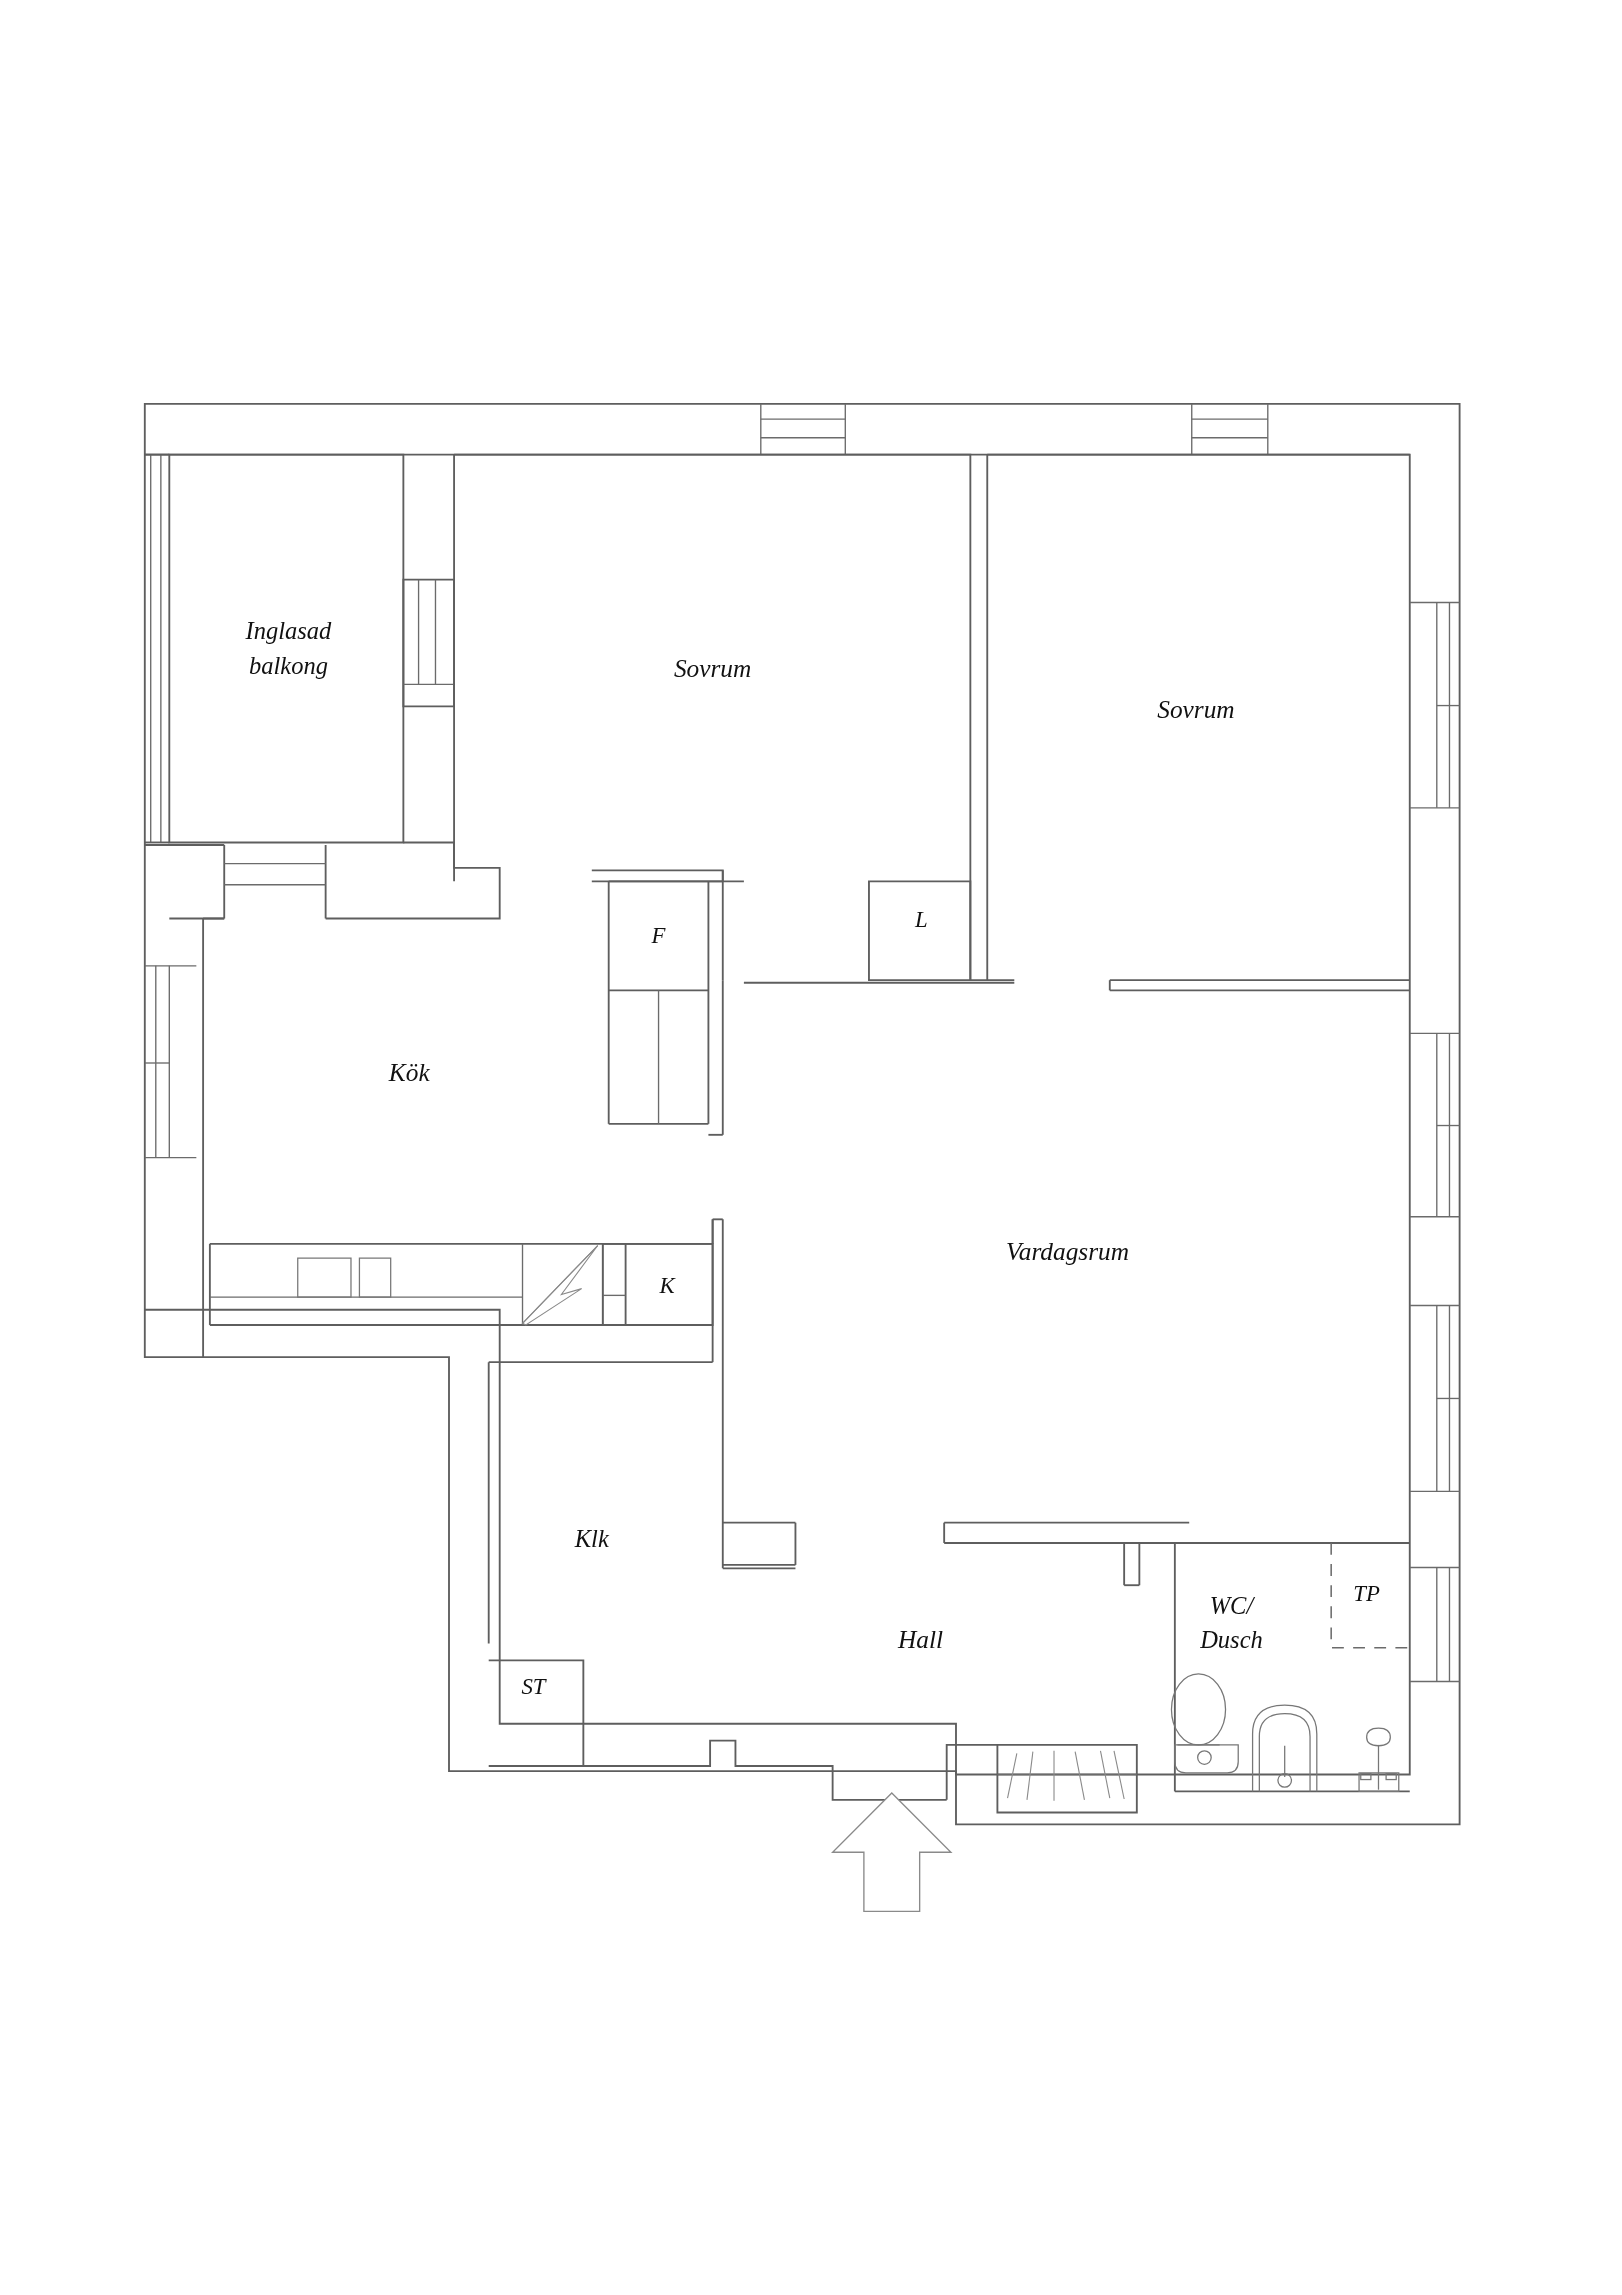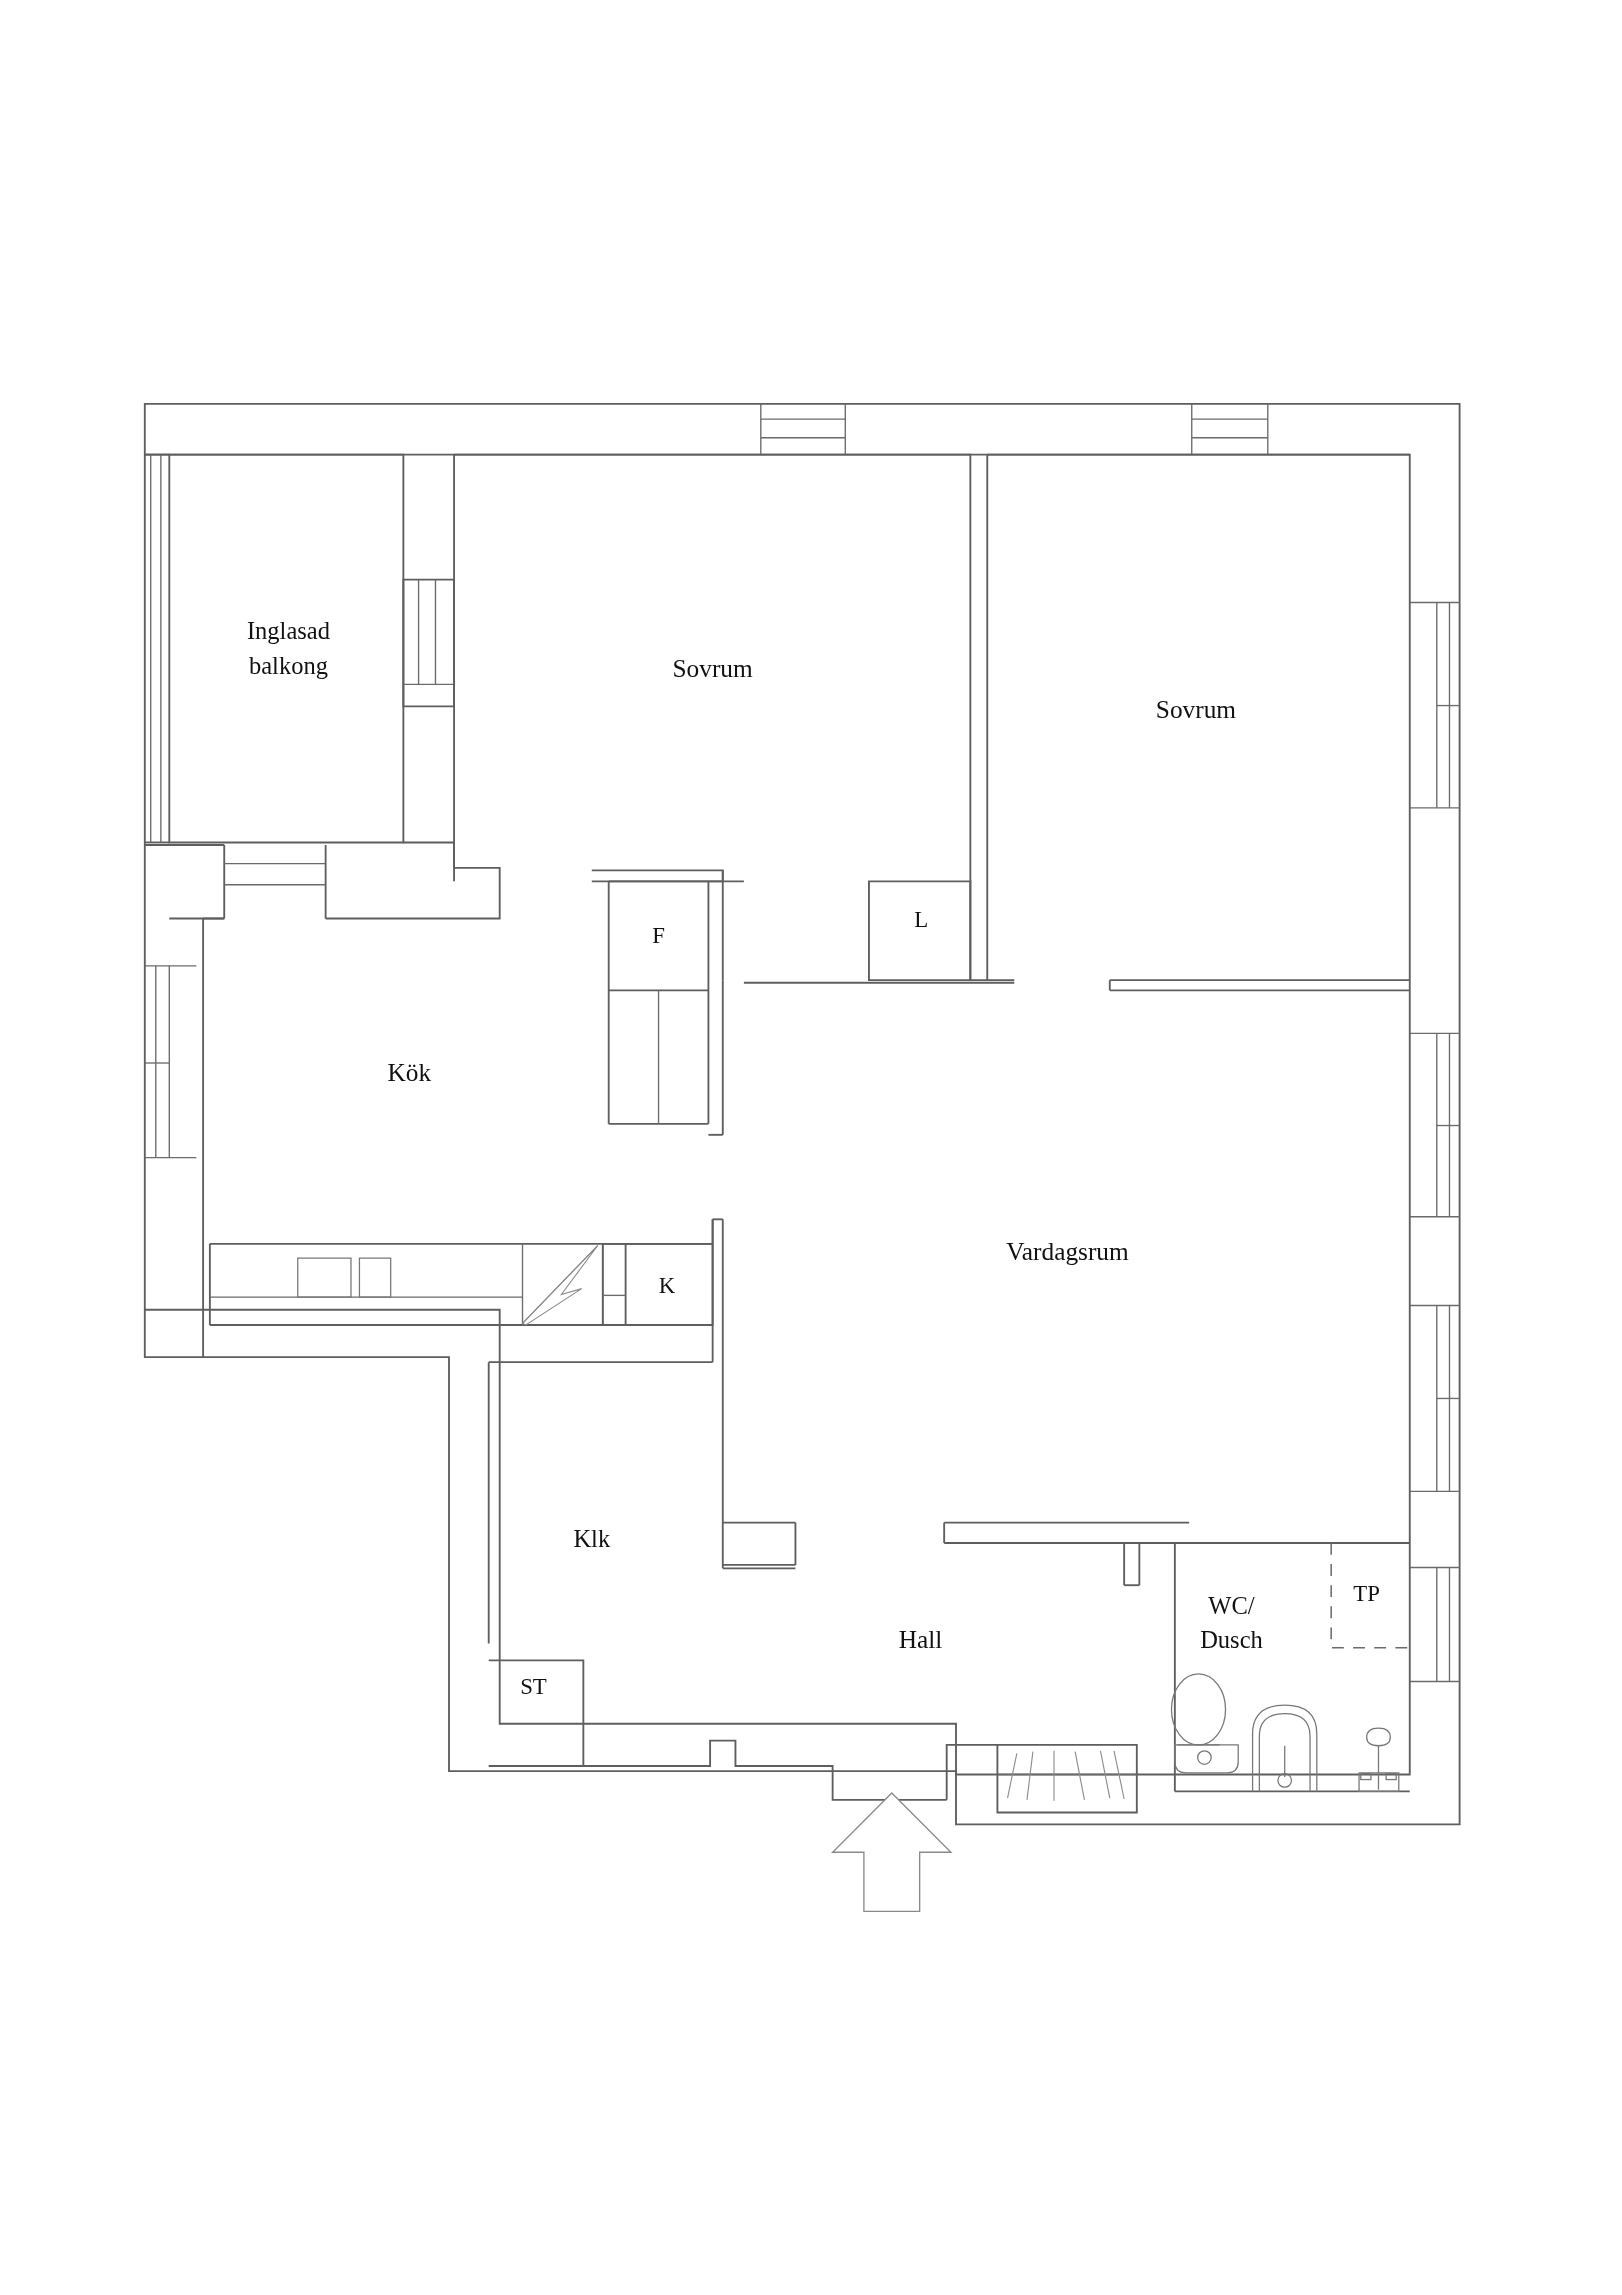--- a/index.html
+++ b/index.html
@@ -12,20 +12,21 @@
     height: 2295px;
     font-family: "Liberation Serif", "DejaVu Serif", serif;
     position: relative;
     overflow: hidden;
   }
   #floorplan-root {
     position: absolute;
     left: 0; top: 0;
     width: 1623px;
     height: 2199px;
+    font-style: italic;
   }
   svg#plan-svg {
     display: block;
     width: 1623px;
     height: 2295px;
   }
   .room-label {
     font-family: "Liberation Serif", "DejaVu Serif", serif;
     fill: #111111;
     text-anchor: middle;

